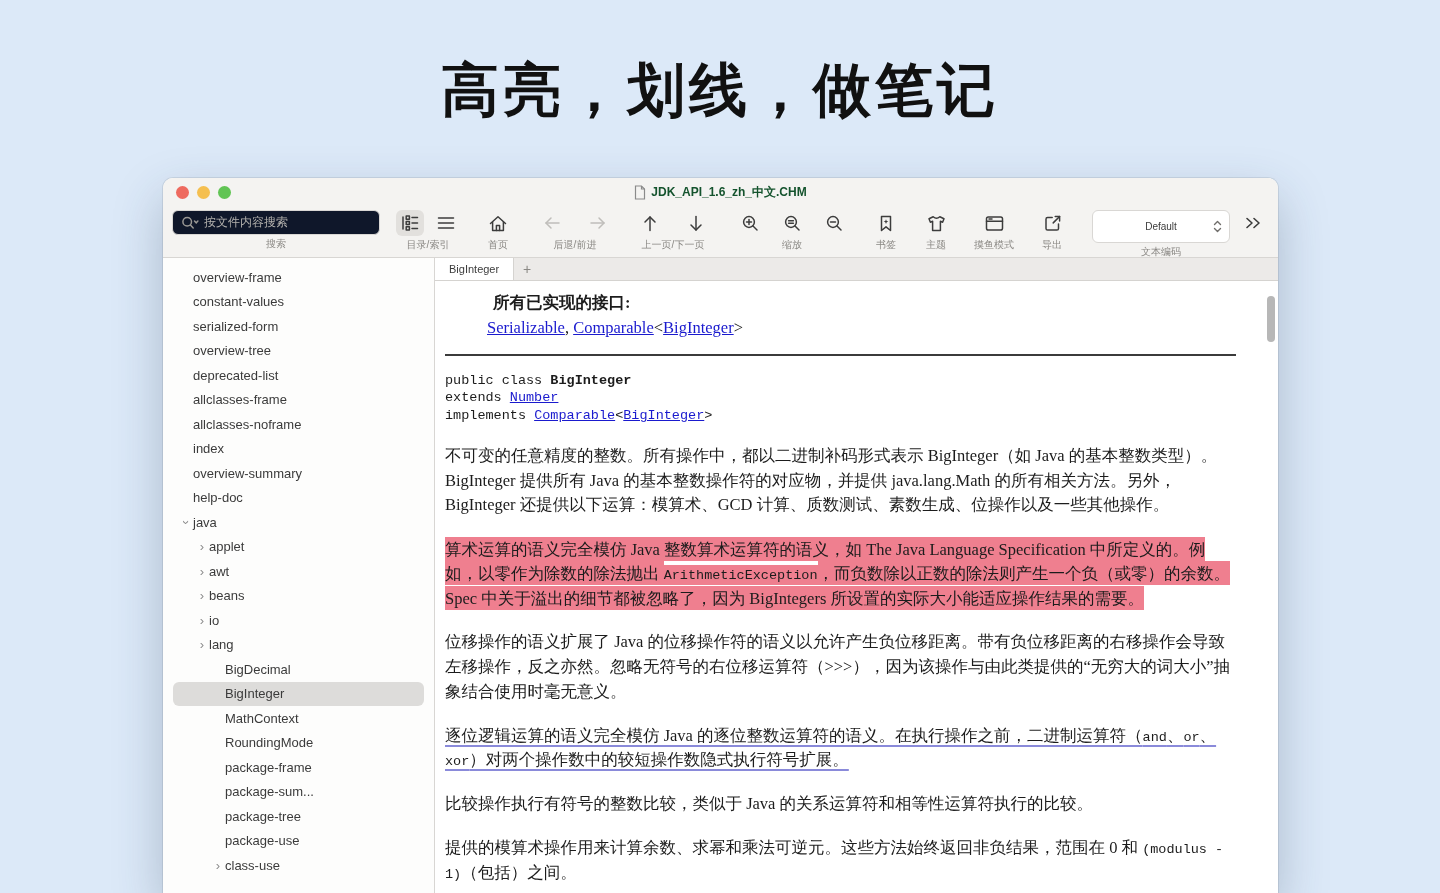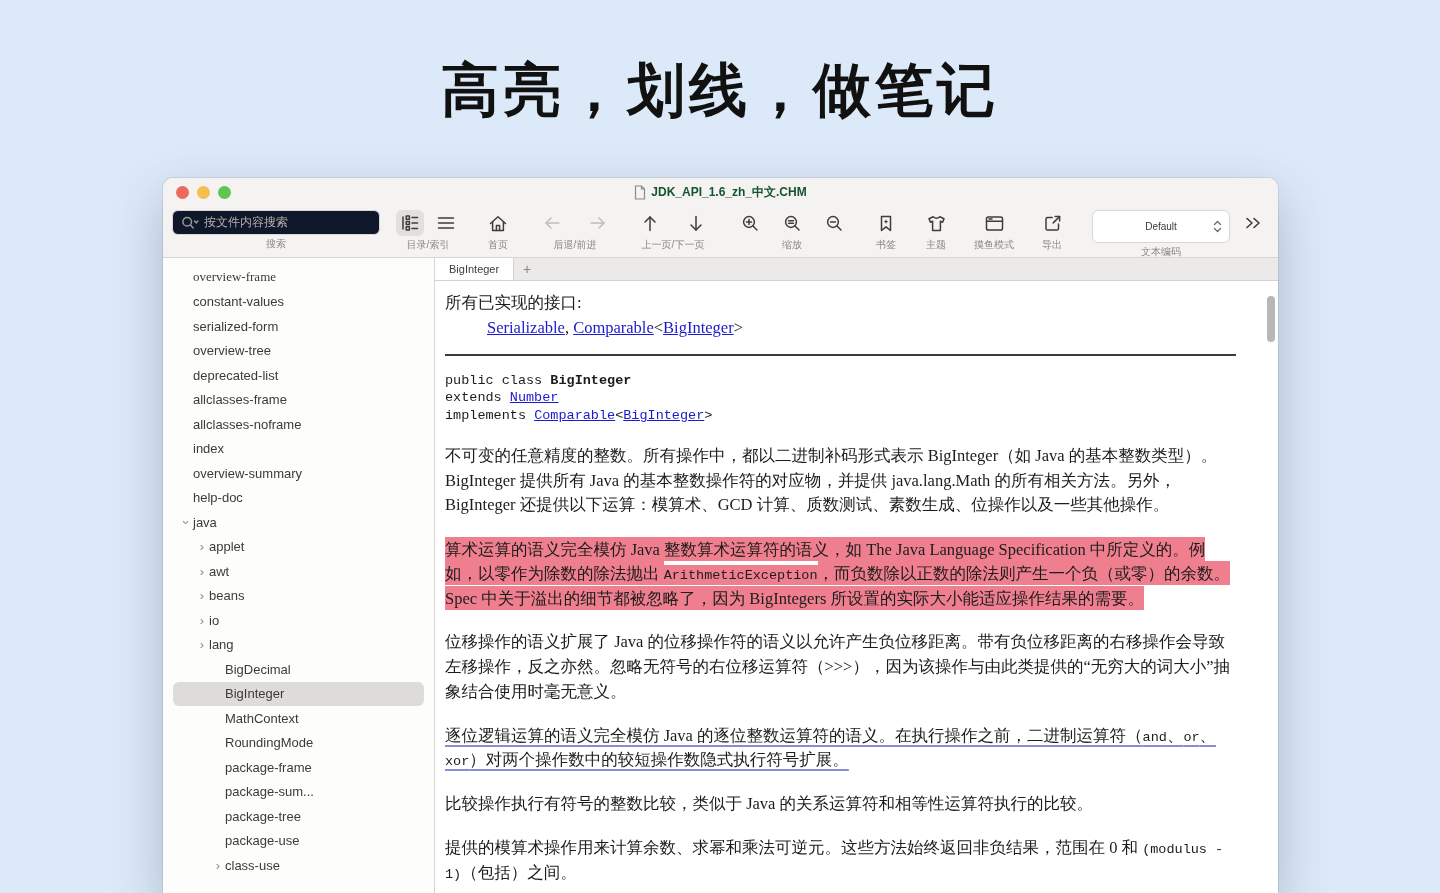--- a/index.html
+++ b/index.html
@@ -59,21 +59,21 @@
 
   
   .content { flex:1 1 auto; display:flex; flex-direction:column; min-width:0; position:relative; }
   .tabbar { height:23px; background:#eceae8; border-bottom:1px solid #d5d3d0; display:flex; align-items:stretch; flex:0 0 auto; }
   .tab { background:#fff; border-right:1px solid #d5d3d0; padding:0 14px; font-size:11px; color:#3c3c3c;
          display:flex; align-items:center; }
   .newtab { width:26px; display:flex; align-items:center; justify-content:center; color:#8a8884; font-size:14px; }
 
   .doc { flex:1 1 auto; overflow:hidden; background:#fff; padding:10px 42px 0 10px;
          font-family:"Liberation Serif","DejaVu Serif",serif; font-size:16.5px; color:#1c1c1c; line-height:1.5; }
-  .ifc-head { font-weight:normal; }
+  .ifc-head { font-weight:bold;margin-left:48px; }
   .ifc-line { padding-left:42px; }
   .link { color:#1a1ace; text-decoration:underline; cursor:pointer; }
   .doc hr { border:none; border-top:2px solid #3b3b3b; margin:13px 0 16px 0; }
   .code { font-family:"Liberation Mono","DejaVu Sans Mono",monospace; font-size:13.5px; line-height:1.32; margin-bottom:12px; }
   .code .link { font-family:inherit; }
   .mono { font-family:"Liberation Mono","DejaVu Sans Mono",monospace; font-size:13.5px; }
   .para { margin:19px 0; }
   .para.highlight span { background:#ef7f8f; padding:2.5px 0; box-decoration-break:clone; -webkit-box-decoration-break:clone; }
   .para.underline span { text-decoration:underline; text-decoration-color:#8a8ada; text-decoration-thickness:2px; text-underline-offset:4px; }
 
@@ -280,21 +280,21 @@
     <div class="overflow">
       <svg width="18" height="14" viewBox="0 0 18 14">
         <polyline points="3,2.5 8,7 3,11.5"></polyline>
           <polyline points="10,2.5 15,7 10,11.5"></polyline>
       </svg>
     </div>
   </div>
 
   <div class="main">
     <div class="sidebar" id="sidebar">
-        <div class="srow" style="padding-left: 6px; font-family: Liberation Serif, serif;">
+        <div class="srow" style="padding-left: 6px;">
           <span class="chev"></span>
           <span>overview-frame</span>
         </div>
         <div class="srow" style="padding-left: 6px;">
           <span class="chev"></span>
           <span>constant-values</span>
         </div>
         <div class="srow" style="padding-left: 6px; text-align: right;">
           <span class="chev"></span>
           <span>serialized-form</span>

